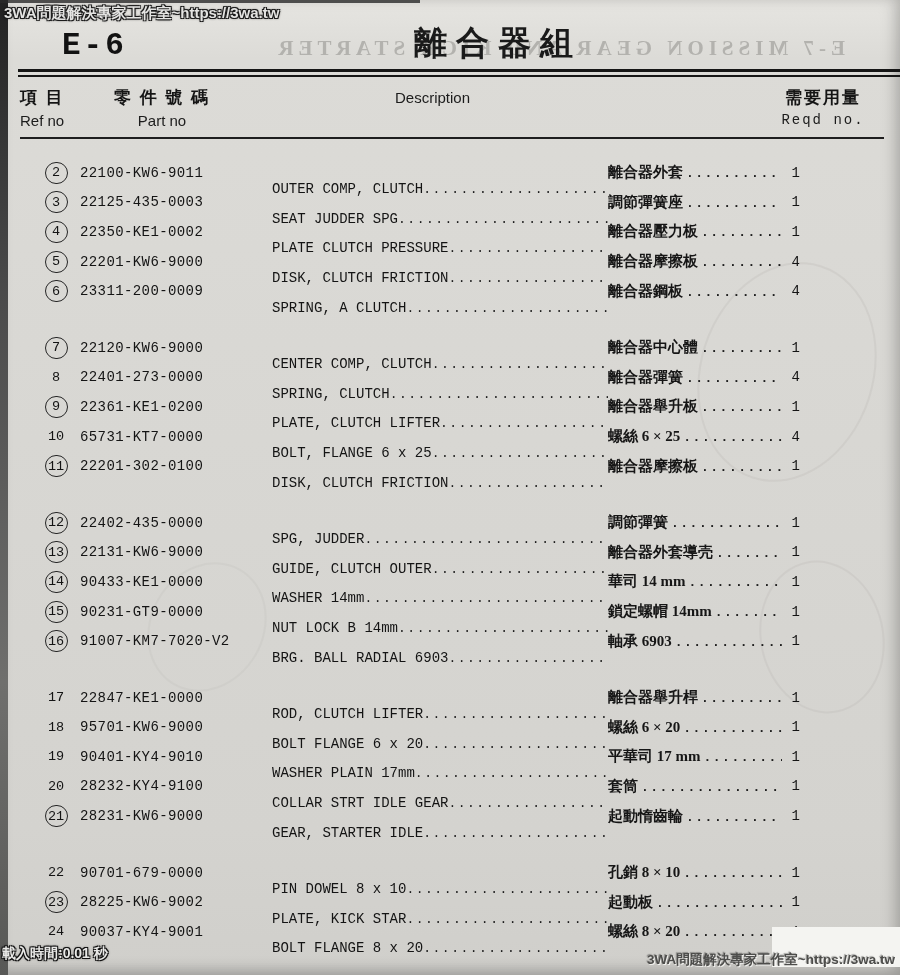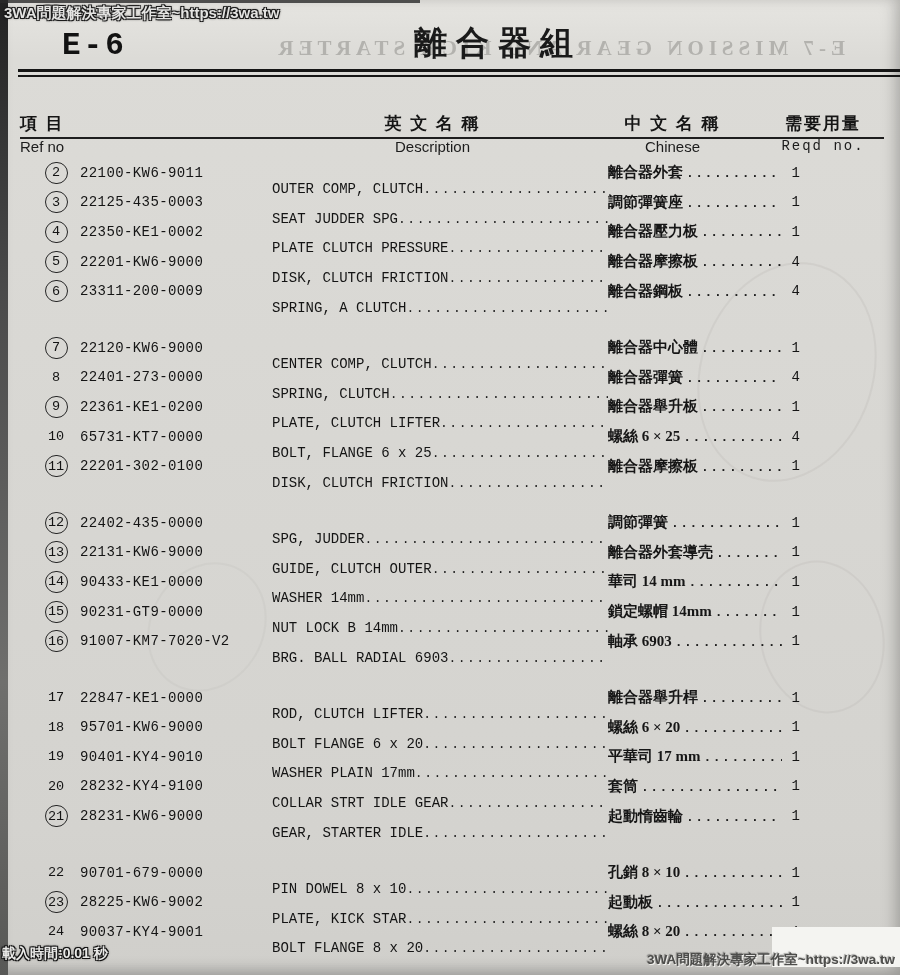--- a/index.html
+++ b/index.html
@@ -32,21 +32,21 @@
   .ghost-mirror{position:absolute;left:170px;right:55px;top:36px;
     transform:scaleX(-1);font-family:"Liberation Serif",serif;font-weight:bold;
     font-size:21px;letter-spacing:5px;color:#a5a4a0;opacity:.75;white-space:nowrap;
     overflow:hidden;text-align:left;}
   .rule-double{position:absolute;left:18px;right:0;top:69px;height:3px;
     border-top:3px solid #161616;border-bottom:2px solid #161616;}
   .rule-single{position:absolute;left:20px;right:16px;top:137px;border-top:2px solid #1e1e1e;}
 
   .colhead{position:absolute;top:86px;text-align:center;}
   .colhead .zh{font-size:17px;font-weight:bold;color:#151515;letter-spacing:2px;
-    font-family:"Liberation Sans",sans-serif;white-space:nowrap;margin-top:26px;}
+    font-family:"Liberation Sans",sans-serif;white-space:nowrap;}
   .colhead .en{font-size:15px;color:#1c1c1c;margin-top:3px;white-space:nowrap;}
   .ch-ref{left:20px;width:70px;text-align:left;}
   .ch-part{left:92px;width:140px;}
   .ch-desc{left:345px;width:175px;}
   .ch-zh{left:595px;width:155px;}
   .ch-qty{left:768px;width:110px;}
   .ch-qty .en{letter-spacing:2px;font-family:"Liberation Mono",monospace;font-size:14px;}
 
   
   .tbody{position:absolute;left:34px;top:152px;width:766px;}
@@ -87,27 +87,26 @@
   <div class="ghost-blob gb3"></div>
 
   <div class="section-code">E-6</div>
   <div class="page-title">離合器組</div>
   <div class="rule-double"></div>
 
   <div class="colhead ch-ref">
     <div class="zh">項 目</div>
     <div class="en">Ref no</div>
   </div>
+  <div class="colhead ch-part">
+    <div class="zh">零 件 號 碼</div>
+    <div class="en">Part no</div>
+  </div>
   <div class="colhead ch-desc">
-    <div class="zh">英 文 名 稱</div>
     <div class="en">Description</div>
-  </div>
-  <div class="colhead ch-zh">
-    <div class="zh">中 文 名 稱</div>
-    <div class="en">Chinese</div>
   </div>
   <div class="colhead ch-qty">
     <div class="zh">需要用量</div>
     <div class="en">Reqd no.</div>
   </div>
   <div class="rule-single"></div>
 
   <div class="tbody">
       <div class="group">
         <div class="row">

